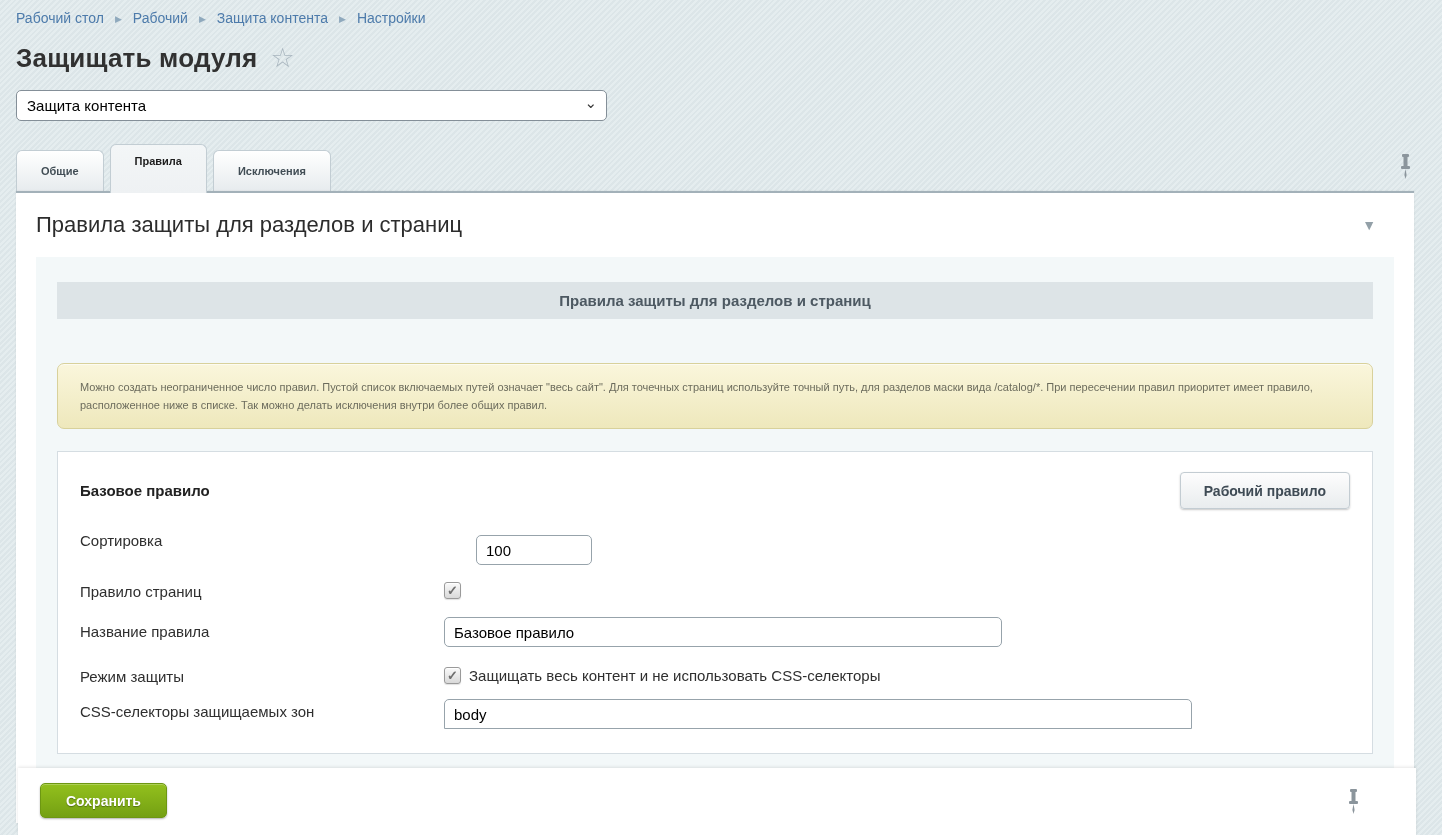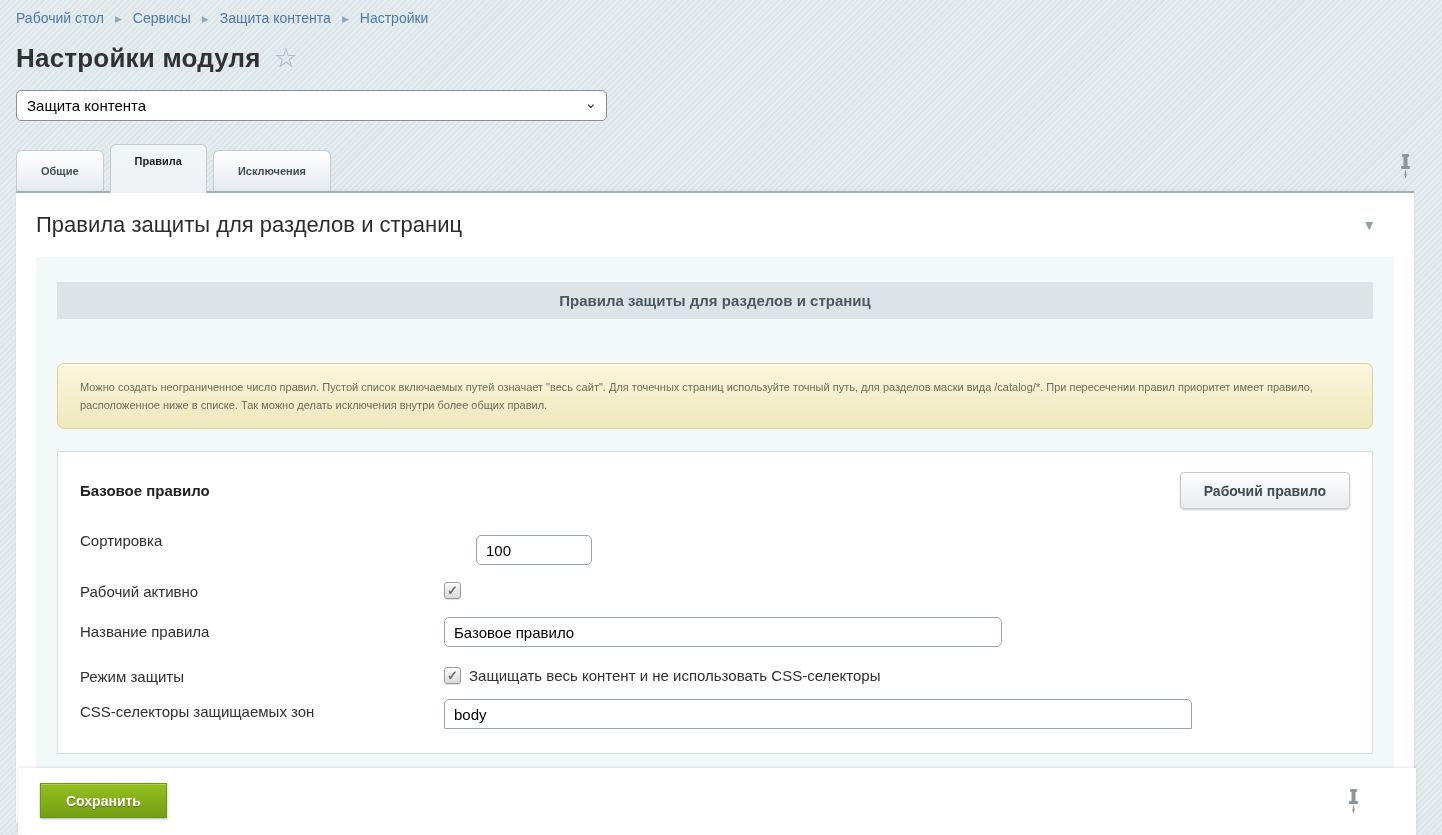--- a/index.html
+++ b/index.html
@@ -96,42 +96,42 @@
   .row-css .flabel { padding-top: 4px; }
 
   .footer {
     position: absolute; left: 18px; bottom: 0; width: 1398px; height: 67px;
     background: #fff; z-index: 10; box-shadow: 0 -1px 3px rgba(0,0,0,0.10);
   }
   .btn-save {
     position: absolute; left: 22px; top: 15px; height: 35px; padding: 0 25px;
     font-family: "Liberation Sans", sans-serif; font-size: 14px; font-weight: bold; color: #fff;
     background: linear-gradient(#93c01d, #74a013);
-    border: 1px solid #6d9712; border-radius: 0; cursor: pointer;
+    border: 1px solid #6d9712; border-radius: 5px; cursor: pointer;
     text-shadow: 0 1px 1px rgba(0,0,0,0.35);
     box-shadow: 0 1px 2px rgba(0,0,0,0.3), inset 0 1px 0 rgba(255,255,255,0.25);
   }
   .footer-pin { position: absolute; right: 56px; top: 21px; cursor: pointer; }
   .pin-svg { display: block; }
 </style>
 </head>
 <body>
 
 <div class="breadcrumb">
   <a>Рабочий стол</a>
   <span class="bc-sep">▶</span>
-  <a>Сервисы</a>
+  <a>Рабочий</a>
   <span class="bc-sep">▶</span>
   <a>Защита контента</a>
   <span class="bc-sep">▶</span>
   <a>Настройки</a>
 </div>
 
 <div class="title-row">
-  <h1 class="page-title">Настройки модуля</h1>
+  <h1 class="page-title">Защищать модуля</h1>
   <span class="fav-star">☆</span>
 </div>
 
 <div class="select-wrap">
   <span>Защита контента</span>
   <span class="select-chevron">⌄</span>
 </div>
 
 <div class="tabs">
   <div class="tab">
@@ -171,21 +171,21 @@
       </div>
 
       <div class="frow row-tight">
         <div class="flabel">Сортировка</div>
         <div class="fctrl">
           <input class="tinput w-sort" type="text" value="100" style="">
         </div>
       </div>
 
       <div class="frow row-check">
-        <div class="flabel">Рабочий активно</div>
+        <div class="flabel">Правило страниц</div>
         <div class="fctrl">
           <span class="cb">
             <span>✓</span>
           </span>
         </div>
       </div>
 
       <div class="frow">
         <div class="flabel">Название правила</div>
         <div class="fctrl">

